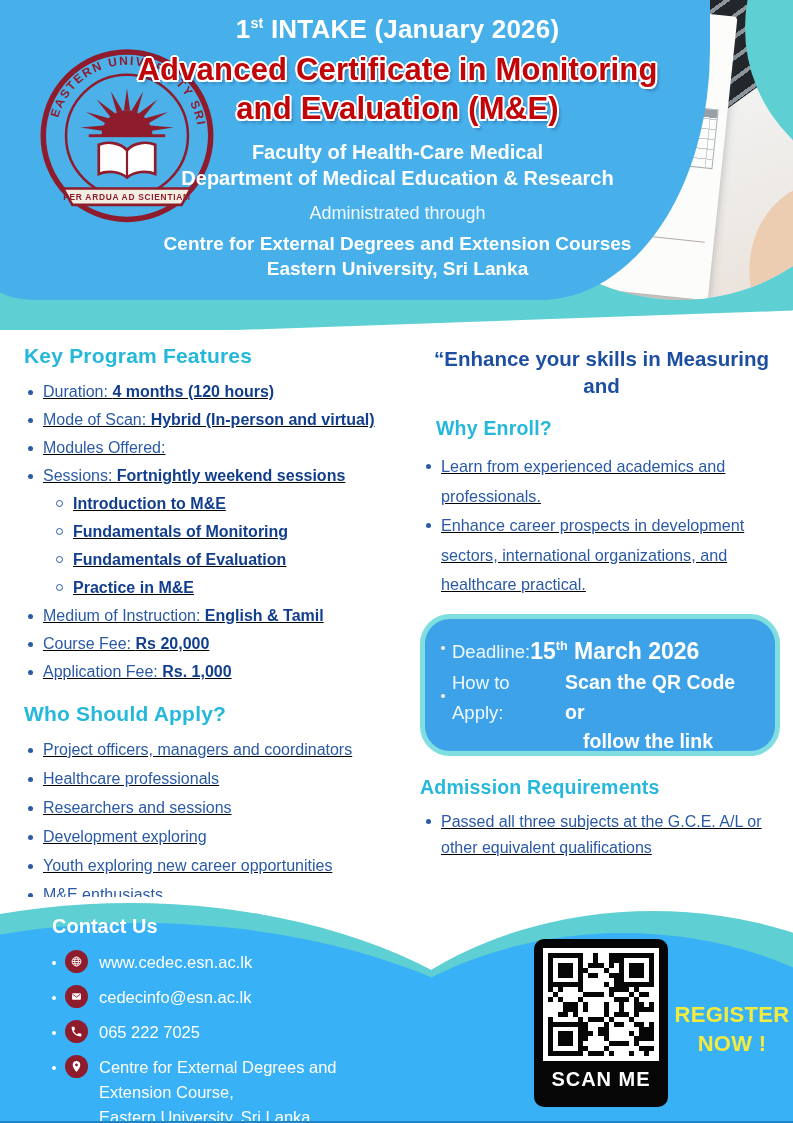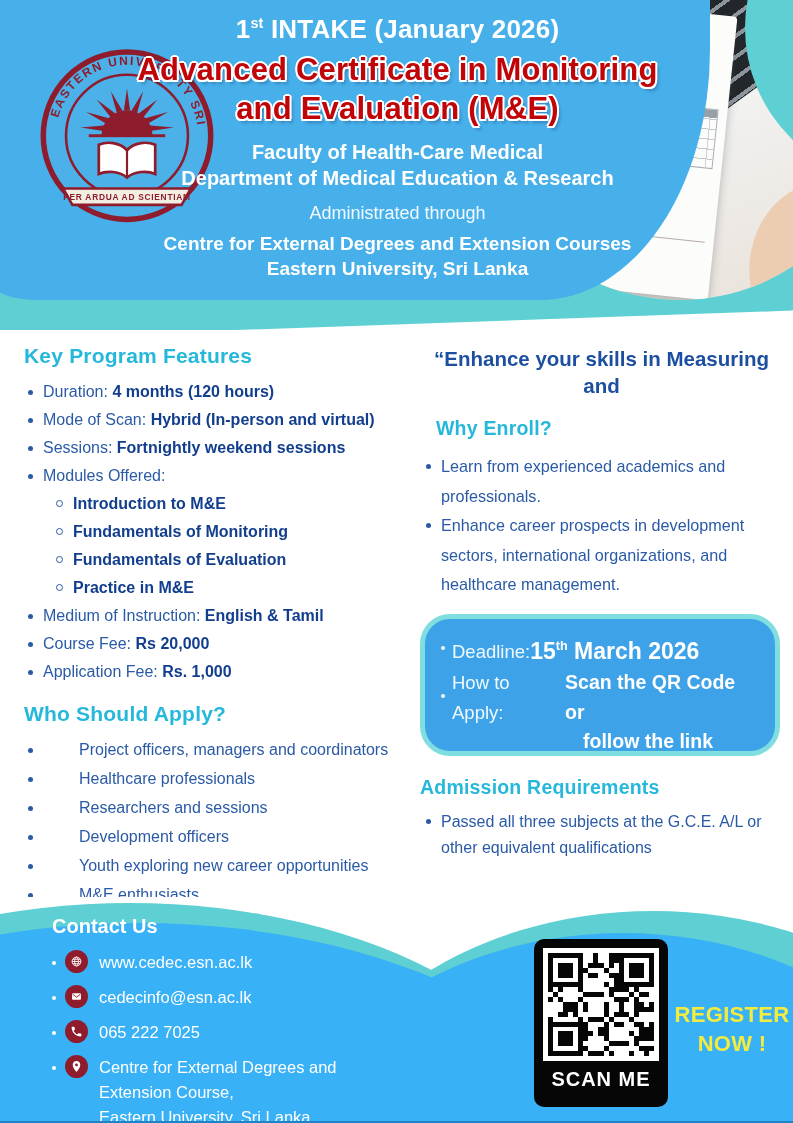--- a/index.html
+++ b/index.html
@@ -46,29 +46,29 @@
   .dept { margin-top:3px; color:#fff; font-weight:700; font-size:20px; }
   .admin { margin-top:13px; color:#f2fbff; font-size:18px; }
   .centre { margin-top:9px; color:#fff; font-weight:700; font-size:19px; }
   .univ { margin-top:3px; color:#fff; font-weight:700; font-size:19px; }
 
   
   .main { position:relative; height:567px; background:#fff; display:flex; padding:0 10px 0 22px; }
   .col-left { width:398px; padding-top:10px; }
   .col-right { width:363px; padding-top:16px; }
   .h-cyan { color:#26B8DB; font-weight:700; font-size:21px; margin:4px 0 10px 2px; letter-spacing:.2px; }
-  .list { list-style:none; }
+  .list { list-style:none;text-decoration:underline; }
   .li { display:flex; align-items:flex-start; min-height:28px; }
   .li p { font-size:16px; color:#2A5AA6; line-height:24px; padding-top:2px; }
   .li .val { color:#123E8E; font-weight:700; }
   .dot { flex:0 0 auto; width:5px; height:5px; border-radius:50%; background:#2A5AA6; margin:12px 10px 0 6px; }
   .li.sub { padding-left:28px; }
   .ring { flex:0 0 auto; width:7px; height:7px; border-radius:50%; border:1.5px solid #2A5AA6; margin:10px 10px 0 6px; }
   .h-who { margin-top:16px; }
-  .wholist .li { min-height:29px;gap:36px; }
+  .wholist .li { min-height:29px; }
 
   .quote { font-size:20.5px; font-weight:700; color:#1D4FA0; text-align:center; line-height:1.3; }
   .h-why { font-size:19.5px; margin:18px 0 12px 16px; }
   .wide .li { min-height:29px; }
   .wide .li p { font-size:16.2px; line-height:29.5px; padding-top:0; }
   .wide .dot { margin-top:12px; }
   .apply-box { margin-top:14px; width:360px; height:142px; background:#3EA2E9; border:5px solid #7EDEE0;
                border-radius:30px; padding:12px 15px 10px 16px; color:#fff; }
   .ab-row { display:flex; align-items:baseline; line-height:30px; }
   .ab-dot { flex:0 0 auto; width:4px; height:4px; border-radius:50%; background:#fff; margin:0 7px 3px 0; align-self:center; }
@@ -198,25 +198,25 @@
         <li class="li">
             <i class="dot"></i>
             <p><span>Duration: </span><b class="val">4 months (120 hours)</b></p>
           </li>
         <li class="li">
             <i class="dot"></i>
             <p><span>Mode of Scan: </span><b class="val">Hybrid (In-person and virtual)</b></p>
           </li>
         <li class="li">
             <i class="dot"></i>
+            <p><span>Modules Offered:</span></p>
+          </li>
+        <li class="li">
+            <i class="dot"></i>
             <p><span>Sessions: </span><b class="val">Fortnightly weekend sessions</b></p>
-          </li>
-        <li class="li">
-            <i class="dot"></i>
-            <p><span>Modules Offered:</span></p>
           </li>
         <li class="li sub">
             <i class="ring"></i>
             <p><b class="val">Introduction to M&amp;E</b></p>
           </li>
         <li class="li sub">
             <i class="ring"></i>
             <p><b class="val">Fundamentals of Monitoring</b></p>
           </li>
         <li class="li sub">
@@ -250,21 +250,21 @@
         <li class="li">
             <i class="dot"></i>
             <p>Healthcare professionals</p>
           </li>
         <li class="li">
             <i class="dot"></i>
             <p>Researchers and sessions</p>
           </li>
         <li class="li">
             <i class="dot"></i>
-            <p>Development officers</p>
+            <p>Development exploring</p>
           </li>
         <li class="li">
             <i class="dot"></i>
             <p>Youth exploring new career opportunities</p>
           </li>
         <li class="li">
             <i class="dot"></i>
             <p>M&amp;E enthusiasts</p>
           </li>
       </ul>
@@ -274,21 +274,21 @@
       <div class="quote"><span>“Enhance your skills in Measuring and</span><br></div>
 
       <h2 class="h-cyan h-why">Why Enroll?</h2>
       <ul class="list wide">
         <li class="li">
             <i class="dot"></i>
             <p>Learn from experienced academics and professionals.</p>
           </li>
         <li class="li">
             <i class="dot"></i>
-            <p>Enhance career prospects in development sectors, international organizations, and healthcare management.</p>
+            <p>Enhance career prospects in development sectors, international organizations, and healthcare practical.</p>
           </li>
       </ul>
 
       <div class="apply-box">
         <div class="ab-row">
           <i class="ab-dot"></i>
           <span class="ab-lab">Deadline: </span>
           <span class="ab-strong ab-big"><span>15</span><sup>th</sup><span> March 2026</span></span>
         </div>
         <div class="ab-row">

